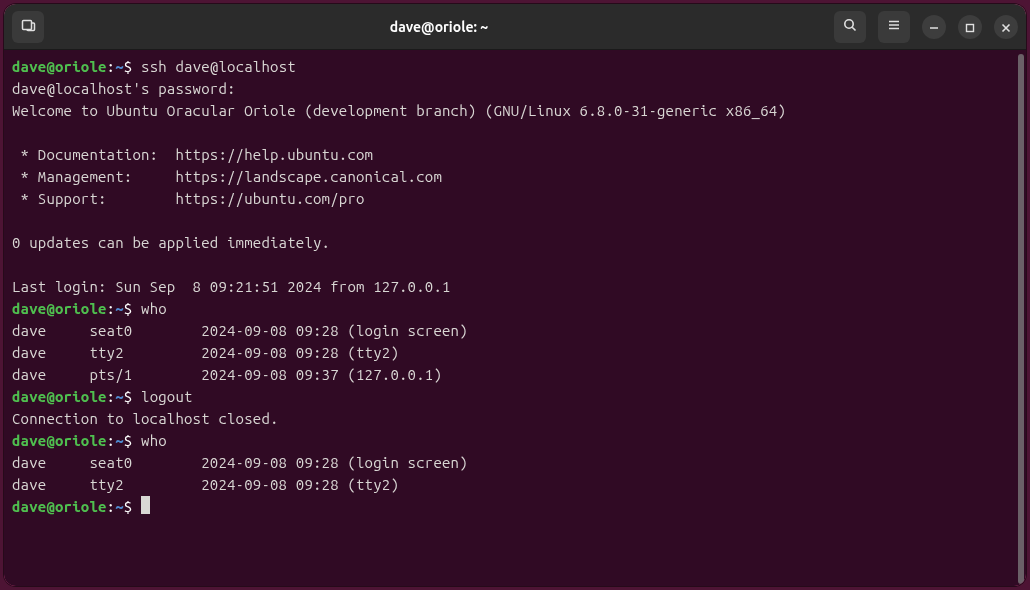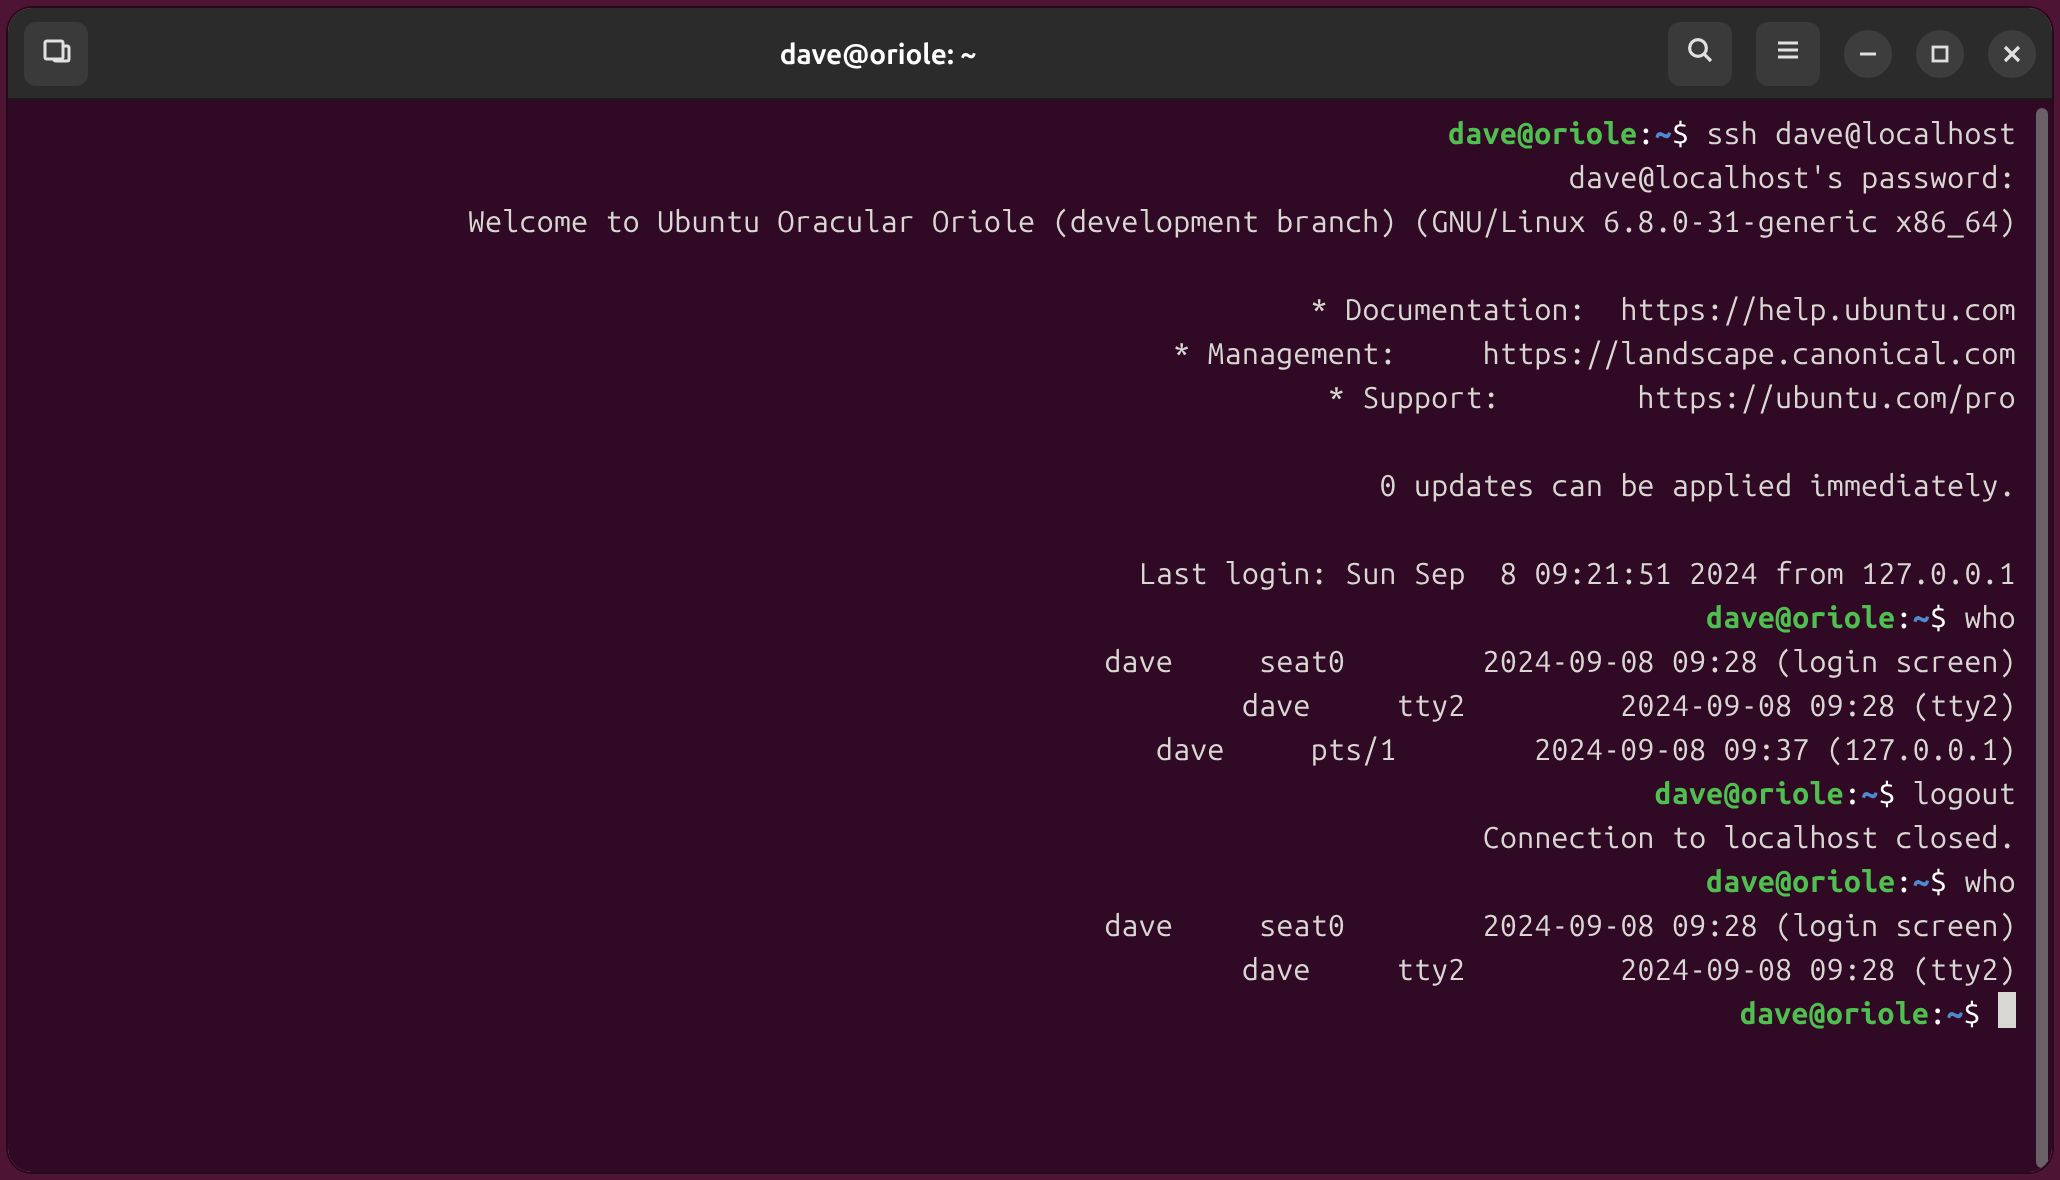--- a/index.html
+++ b/index.html
@@ -104,21 +104,21 @@
     .prompt-user { color: #4fbf4f; font-weight: bold; }
     .prompt-path { color: #4f8acf; font-weight: bold; }
     .prompt-white { color: #ffffff; }
     .cursor {
       display: inline-block;
       width: 9px;
       height: 18px;
       background: #d9d7d4;
       vertical-align: -2px;
     }
-    .line { display: block; text-align: right; }
+    .line { display: block; }
   </style>
 </head>
 <body>
 
 <div class="window">
   <div class="titlebar">
     <div class="titlebar-left">
       <div class="tb-btn">
         <span>
           <svg viewBox="0 0 16 16" fill="none" stroke="currentColor" stroke-width="1.5">

